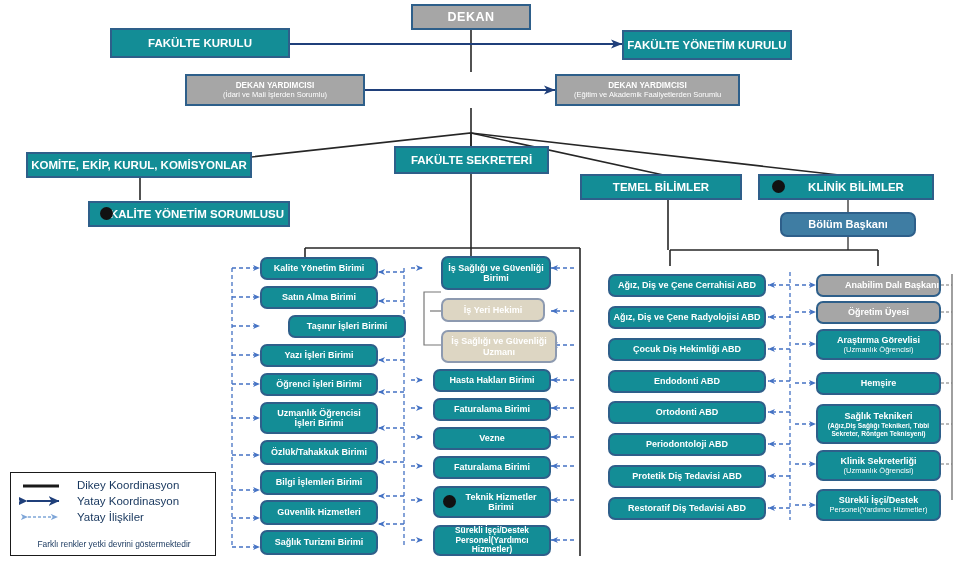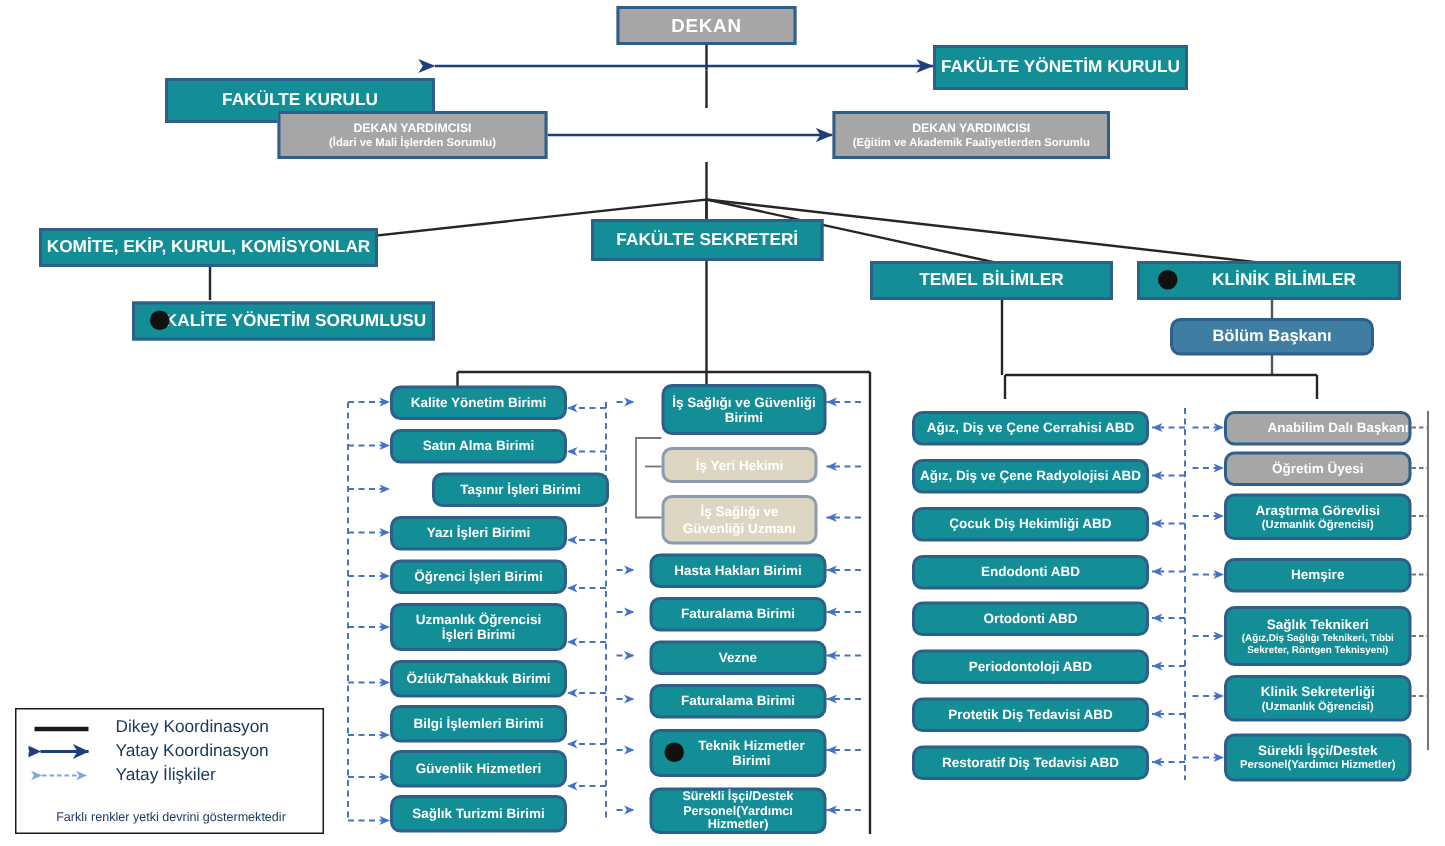--- a/index.html
+++ b/index.html
@@ -10,21 +10,21 @@
 
   .box{position:absolute;box-sizing:border-box;display:flex;flex-direction:column;
        align-items:center;justify-content:center;text-align:center;color:#ffffff;
        font-weight:bold;line-height:1.12;}
   .teal{background:#138d96;border:2px solid #2e5f8a;}
   .gray{background:#a6a6a6;border:2px solid #2e5f8a;}
   .beige{background:#ddd6c3;border:2px solid #8d9ab0;}
   .steel{background:#3f7da3;border:2px solid #2e5f8a;}
   .rounded{border-radius:7px;}
   .sq{border-radius:0;}
-  .sub{font-size:7.5px;font-weight:bold;display:block;margin-top:1px;}
+  .sub{font-size:7.5px;font-weight:normal;display:block;margin-top:1px;}
   .sub2{font-size:6.6px;font-weight:bold;display:block;margin-top:1px;}
 
   .dot{position:absolute;width:13px;height:13px;border-radius:50%;background:#111111;}
 
   
   #legend{position:absolute;left:10px;top:472px;width:206px;height:84px;
           border:1.5px solid #1a1a1a;background:#ffffff;box-sizing:border-box;}
   .lrow{position:absolute;left:8px;width:190px;height:16px;display:flex;align-items:center;}
   .lglyph{width:58px;height:16px;position:relative;flex:none;}
   .ltext{font-size:11.5px;color:#17365d;font-weight:normal;
@@ -145,21 +145,21 @@
     <path d="M941,344 L952,344" stroke="#777777" stroke-width="1.2" fill="none" stroke-dasharray="3,2"></path>
     <path d="M941,383 L952,383" stroke="#777777" stroke-width="1.2" fill="none" stroke-dasharray="3,2"></path>
     <path d="M941,424 L952,424" stroke="#777777" stroke-width="1.2" fill="none" stroke-dasharray="3,2"></path>
     <path d="M941,464 L952,464" stroke="#777777" stroke-width="1.2" fill="none" stroke-dasharray="3,2"></path>
   </svg>
 
   <div class="box gray sq" style="left:411px;top:4px;width:120px;height:26px;font-size:12.5px;letter-spacing:.5px;">
     <span>DEKAN</span>
   </div>
 
-  <div class="box teal sq" style="left:110px;top:28px;width:180px;height:30px;font-size:11.5px;margin-top:24px;">
+  <div class="box teal sq" style="left:110px;top:28px;width:180px;height:30px;font-size:11.5px;">
     <span>FAKÜLTE KURULU</span>
   </div>
 
   <div class="box teal sq" style="left:622px;top:30px;width:170px;height:30px;font-size:11.5px;">
     <span>FAKÜLTE  YÖNETİM KURULU</span>
   </div>
 
   <div class="box gray sq" style="left:185px;top:74px;width:180px;height:32px;font-size:8.2px;">
     <span>DEKAN YARDIMCISI</span>
     <span class="sub">(İdari ve Mali İşlerden Sorumlu)</span>
@@ -226,21 +226,21 @@
   <div class="box teal rounded" style="left:260px;top:530px;width:118px;height:25px;font-size:9px;">
     <span>Sağlık Turizmi Birimi</span>
     </div>
 
   <div class="box teal rounded" style="left:441px;top:256px;width:110px;height:34px;font-size:9px;padding:0 5px;">
     <span>İş Sağlığı ve Güvenliği Birimi</span>
     </div>
   <div class="box beige rounded" style="left:441px;top:298px;width:104px;height:24px;font-size:9px;">
     <span>İş Yeri Hekimi</span>
     </div>
-  <div class="box beige rounded" style="left:441px;top:330px;width:104px;height:33px;font-size:9px;padding:0 5px;">
+  <div class="box beige rounded" style="left:441px;top:330px;width:116px;height:33px;font-size:9px;padding:0 5px;">
     <span>İş Sağlığı ve Güvenliği Uzmanı</span>
     </div>
   <div class="box teal rounded" style="left:433px;top:369px;width:118px;height:23px;font-size:9px;">
     <span>Hasta Hakları Birimi</span>
     </div>
   <div class="box teal rounded" style="left:433px;top:398px;width:118px;height:23px;font-size:9px;">
     <span>Faturalama Birimi</span>
     </div>
   <div class="box teal rounded" style="left:433px;top:427px;width:118px;height:23px;font-size:9px;">
     <span>Vezne</span>

